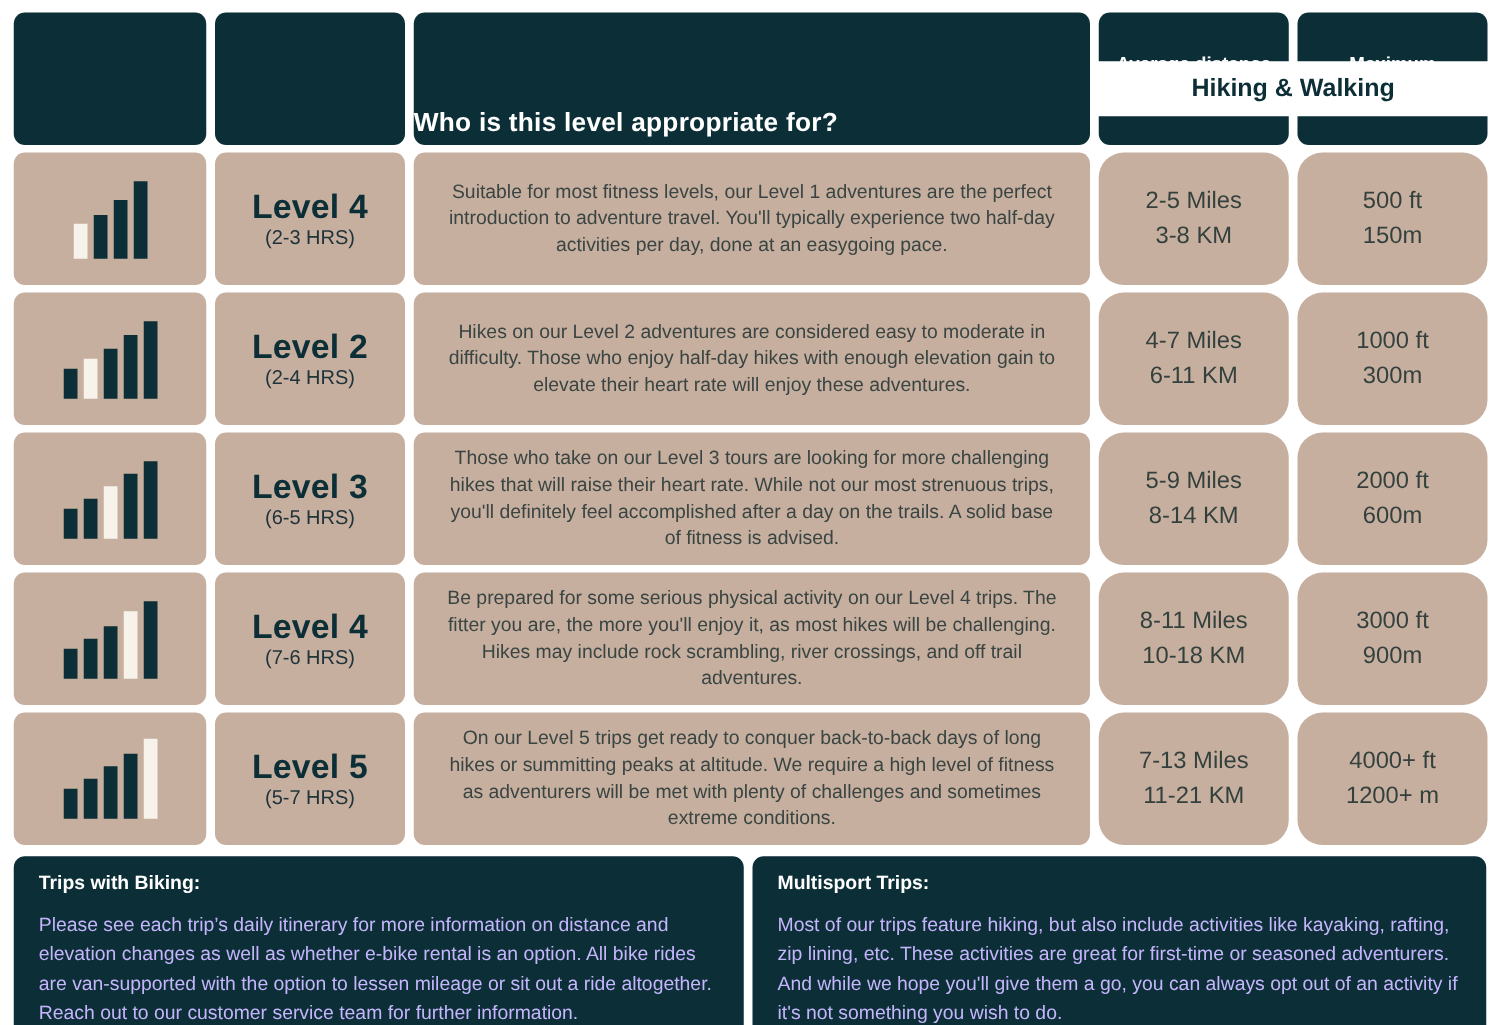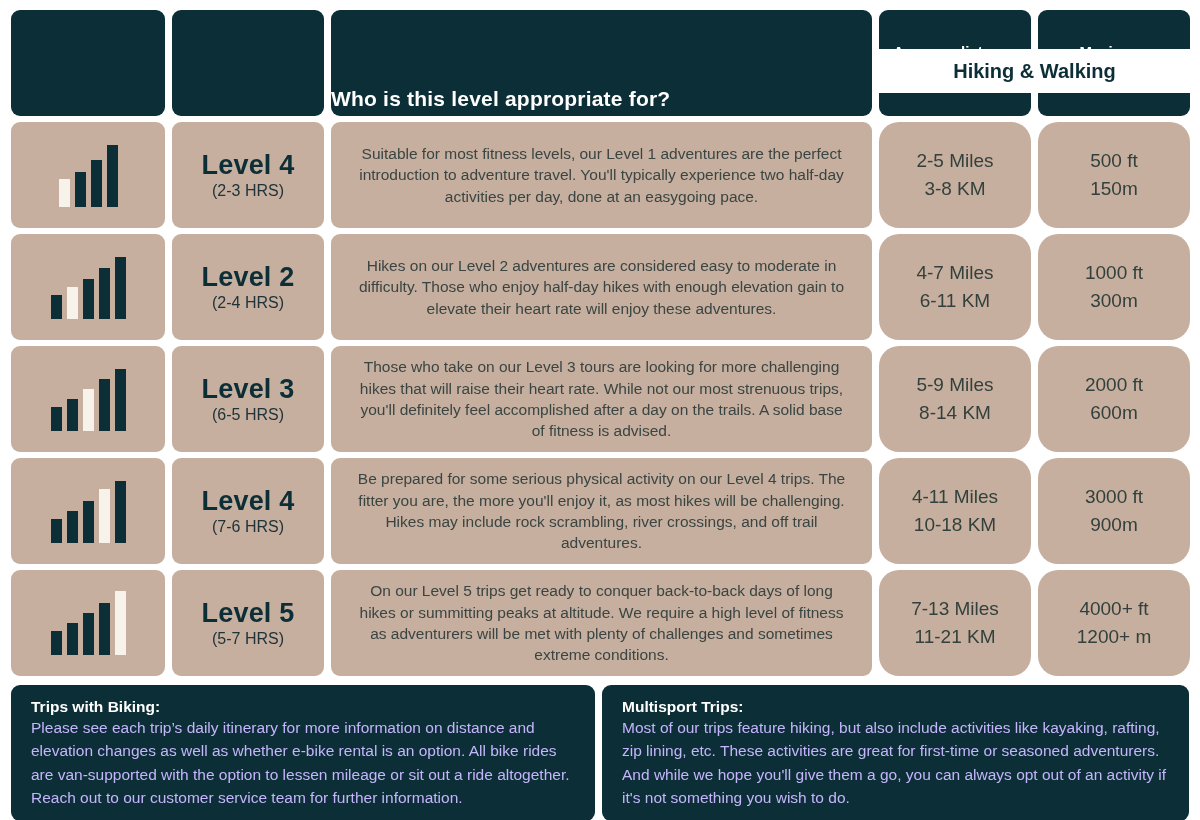--- a/index.html
+++ b/index.html
@@ -41,21 +41,21 @@
   .desc-cell{display:flex;align-items:center;justify-content:center;padding:8px 22px;}
   .desc-text{font-size:15.5px;line-height:1.38;color:#3A4543;text-align:center;}
   .val-cell{display:flex;flex-direction:column;align-items:center;justify-content:center;
     font-size:19px;line-height:1.5;color:#33403D;text-align:center;border-radius:20px;}
 
   
   .footers{display:flex;gap:7px;margin-top:9px;}
   .fpanel{border-radius:9px;background:#0C2E36;box-sizing:border-box;padding:13px 20px 12px 20px;}
   .fpanel.left{width:585px;}
   .fpanel.right{width:588px;}
-  .ftitle{font-size:15.5px;font-weight:bold;color:#ffffff;margin-bottom:0;}
+  .ftitle{font-size:15.5px;font-weight:bold;color:#ffffff;margin-bottom:13px;}
   .fbody{font-size:15.5px;line-height:1.5;color:#c4b5fd;}
 </style>
 </head>
 <body>
 
 <div class="page">
   <div class="grid">
 
     <div class="cell dark"></div>
     <div class="cell dark"></div>
@@ -156,21 +156,21 @@
         </div>
     </div>
     <div class="cell tan level-cell">
       <div class="level-name">Level 4</div>
       <div class="level-hours">(7-6 HRS)</div>
     </div>
     <div class="cell tan desc-cell">
       <div class="desc-text">Be prepared for some serious physical activity on our Level 4 trips. The fitter you are, the more you'll enjoy it, as most hikes will be challenging. Hikes may include rock scrambling, river crossings, and off trail adventures.</div>
     </div>
     <div class="cell tan val-cell">
-      <div>4-11 Miles</div>
+      <div>8-11 Miles</div>
       <div>10-18 KM</div>
     </div>
     <div class="cell tan val-cell">
       <div>3000 ft</div>
       <div>900m</div>
     </div>
 
     <div class="cell tan icon-cell">
       <div class="bars">
           <div class="bar" style="height: 24px;"></div>

